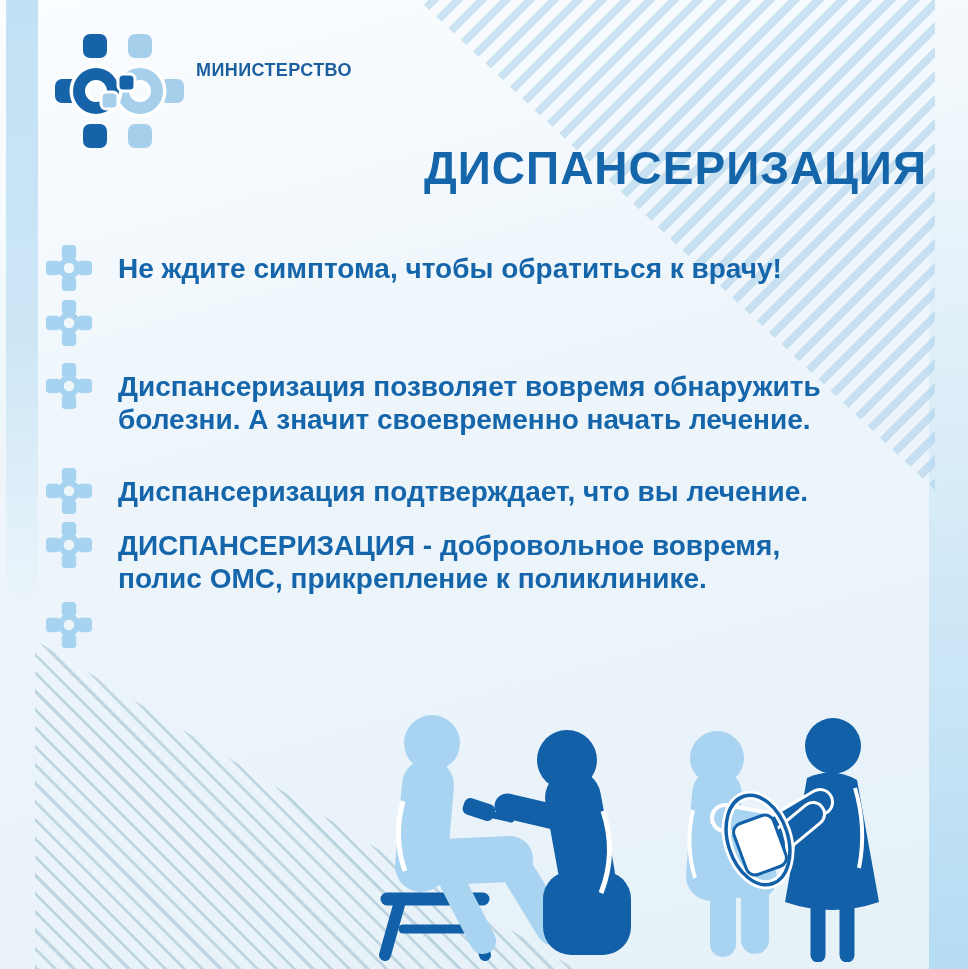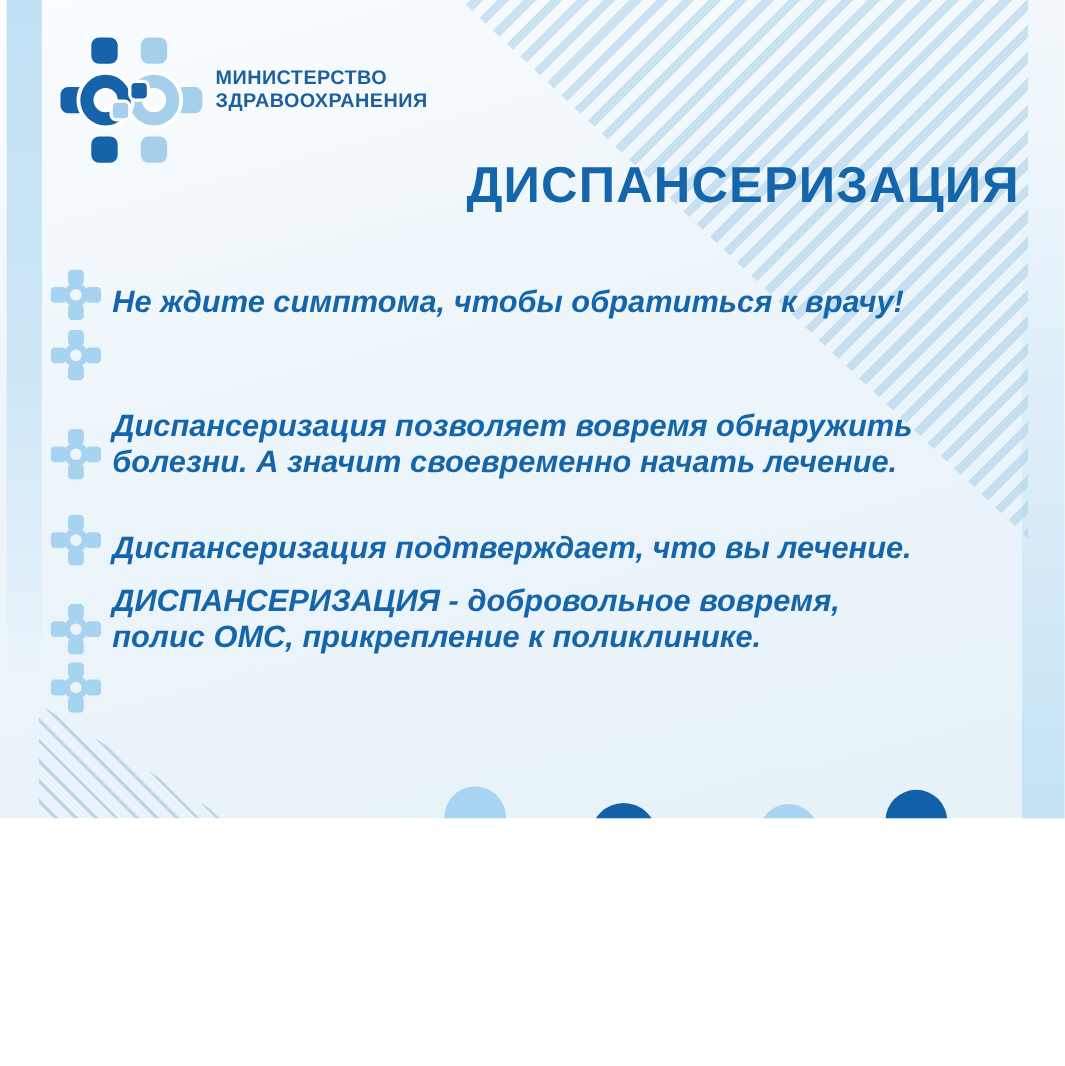--- a/index.html
+++ b/index.html
@@ -1,17 +1,17 @@
 <!DOCTYPE html>
 <html><head>
 <meta charset="utf-8">
 <style>
   html,body{margin:0;padding:0;}
   .poster{
-    position:relative;width:968px;height:744px;overflow:hidden;
+    position:relative;width:968px;height:969px;overflow:hidden;
     background:linear-gradient(165deg,#fbfdff 0%,#eef6fb 38%,#e6f1f8 100%);
     font-family:"Liberation Sans",sans-serif;
   }
   
   .left-strip{
     position:absolute;left:6px;top:0;width:32px;height:620px;
     background:linear-gradient(180deg,#c2e1f4 0%,#cde6f6 55%,rgba(205,230,246,0) 100%);
   }
   .right-strip{
     position:absolute;right:0;top:120px;width:39px;height:849px;
@@ -33,21 +33,21 @@
   .org{
     position:absolute;left:196px;top:60px;
     font-size:18px;font-weight:bold;color:#1c5f9e;line-height:21px;letter-spacing:.4px;
   }
   .title{
     position:absolute;right:41px;top:141px;margin:0;
     font-size:46px;font-weight:bold;color:#1565ab;letter-spacing:1px;white-space:nowrap;
   }
   
   .bullets{list-style:none;margin:0;padding:0;}
-  .bullet{position:absolute;left:46px;display:flex;gap:10px;align-items:flex-end;width:890px;font-style:italic;}
+  .bullet{position:absolute;left:46px;display:flex;gap:26px;align-items:flex-start;width:890px;}
   .bullet .bicon{flex:none;width:46px;height:46px;margin-top:-7px;}
   .bullet .btext{
     font-size:28px;font-weight:bold;color:#1565ab;line-height:33px;white-space:pre-line;
   }
   .b1{top:252px}.b2{top:307px}.b3{top:370px}.b4{top:475px}.b5{top:529px}.b6{top:609px}
   
   .illu-left{position:absolute;left:335px;top:703px;}
   .illu-right{position:absolute;left:655px;top:710px;}
 </style>
 </head>
@@ -74,21 +74,20 @@
       <rect x="31" y="94" width="24" height="24" rx="7"></rect>
     </g>
     <circle cx="44" cy="61" r="17" fill="none" stroke="#ffffff" stroke-width="19"></circle>
     <circle cx="44" cy="61" r="17" fill="none" stroke="#1663a9" stroke-width="12"></circle>
     <rect x="66" y="44" width="17" height="17" rx="5" fill="#1663a9" stroke="#ffffff" stroke-width="3"></rect>
     <rect x="49" y="62" width="17" height="17" rx="5" fill="#a6cfec" stroke="#ffffff" stroke-width="3"></rect>
   </svg>
 
   <div class="org">
     <div>МИНИСТЕРСТВО</div>
-    <div>ЗДРАВООХРАНЕНИЯ</div>
   </div>
 
   <h1 class="title">ДИСПАНСЕРИЗАЦИЯ</h1>
 
   <ul class="bullets">
     <li class="bullet b1">
       <svg class="bicon" viewBox="0 0 48 48">
         <g fill="#a5d3f0">
           <rect x="16.5" y="0" width="15" height="15" rx="4"></rect>
             <rect x="0" y="16.5" width="15" height="15" rx="4"></rect>

